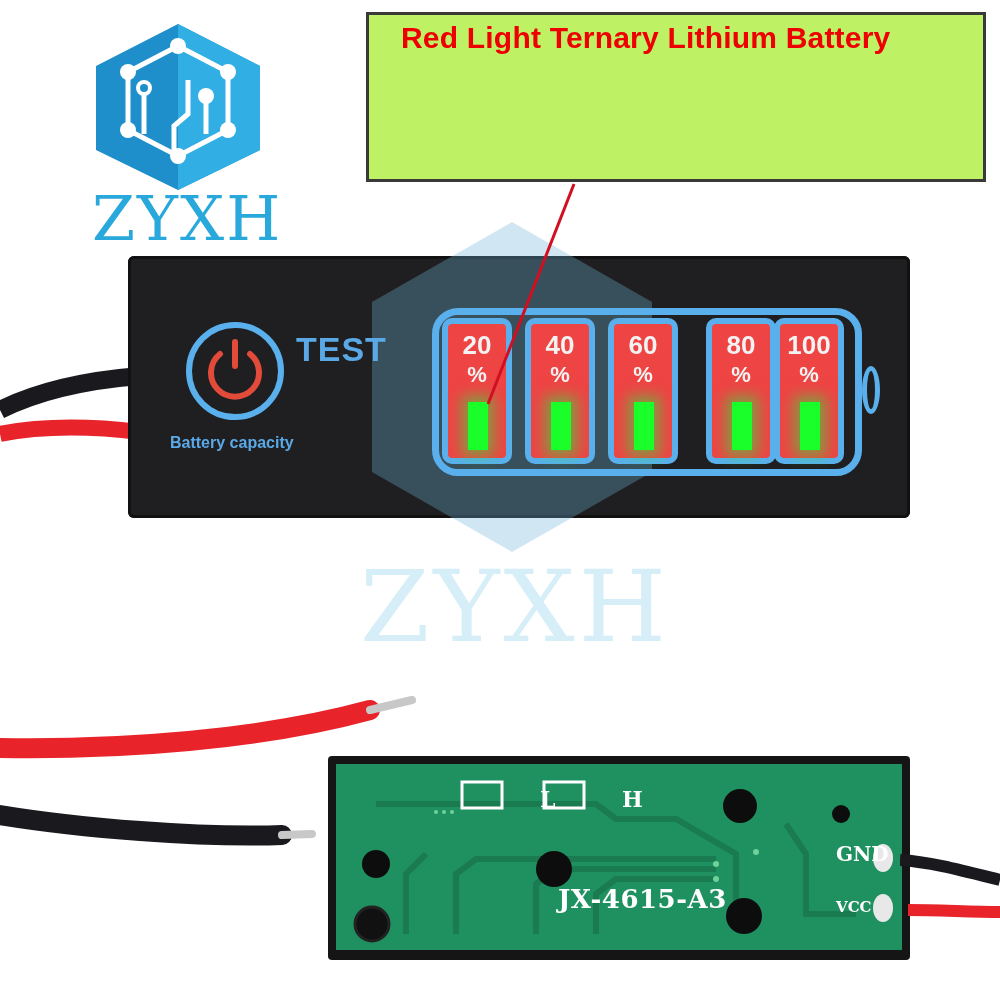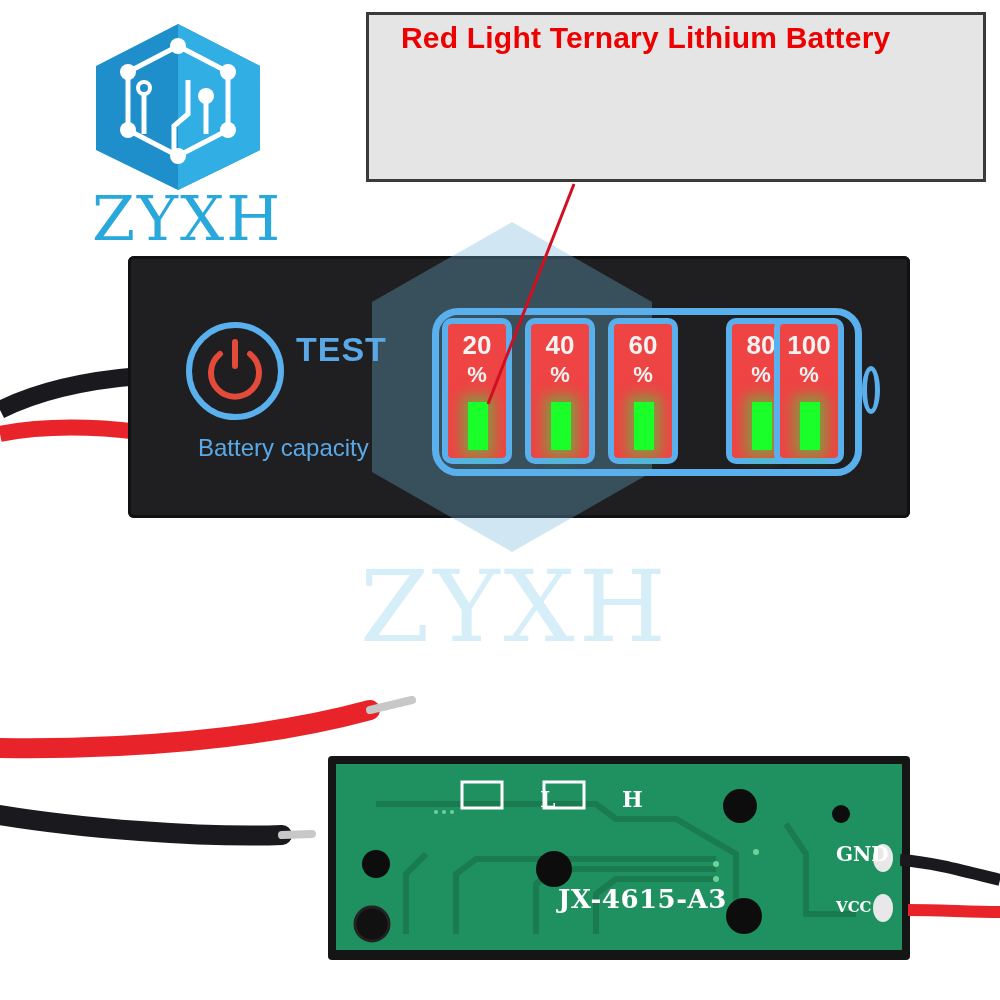--- a/index.html
+++ b/index.html
@@ -2,26 +2,26 @@
 <html><head>
 <meta charset="utf-8">
 <style>
   html,body{margin:0;padding:0;}
   body{width:1000px;height:1000px;background:#ffffff;position:relative;overflow:hidden;font-family:"Liberation Sans",sans-serif;}
   .abs{position:absolute;}
   
   .logo-wrap{left:88px;top:22px;width:180px;height:230px;}
   .logo-text{left:92px;top:188px;width:180px;text-align:center;font-family:"DejaVu Serif","Liberation Serif",serif;font-size:62px;color:#29a8dc;letter-spacing:2px;line-height:62px;}
   
-  .legend{left:366px;top:12px;width:620px;height:170px;border:3px solid #3a3a3a;background:#e5e5e5;box-sizing:border-box;}
+  .legend{left:366px;top:12px;width:620px;height:170px;border:3px solid #3a3a3a;background:#bef264;box-sizing:border-box;}
   .legend-line{position:absolute;left:32px;font-weight:bold;font-size:30px;color:#ee0000;font-family:"Liberation Sans",sans-serif;letter-spacing:0.2px;white-space:nowrap;}
   
   .device{left:128px;top:256px;width:782px;height:262px;background:#1f1f21;border-radius:6px;box-shadow:inset 0 0 0 3px #111;}
   .test-label{left:296px;top:330px;font-size:34px;font-weight:bold;color:#5aa9e6;letter-spacing:1px;}
-  .capacity-label{left:170px;top:434px;font-size:24px;font-weight:normal;color:#5aa9e6;margin-left:28px;}
+  .capacity-label{left:170px;top:434px;font-size:16px;font-weight:bold;color:#5aa9e6;}
   .battery-outline{left:432px;top:308px;width:430px;height:168px;border:7px solid #5ab0ec;border-radius:26px;box-sizing:border-box;}
   .battery-cap{left:862px;top:366px;width:18px;height:48px;border:5px solid #5ab0ec;border-radius:50%;box-sizing:border-box;}
   .cell{position:absolute;top:318px;width:70px;height:146px;border:6px solid #5ab0ec;border-radius:10px;box-sizing:border-box;background:#ef4444;}
   .cell-num{position:absolute;left:0;right:0;top:6px;text-align:center;color:#f2f2f2;font-size:26px;font-weight:bold;}
   .cell-pct{position:absolute;left:0;right:0;top:38px;text-align:center;color:#f2f2f2;font-size:22px;font-weight:bold;}
   .cell-led{position:absolute;left:20px;top:78px;width:20px;height:48px;background:#1aff2a;box-shadow:0 0 14px 6px rgba(40,230,60,0.55);}
   
   .wm-hex{left:372px;top:222px;width:280px;height:330px;opacity:0.32;}
   .wm-text{left:360px;top:548px;width:310px;text-align:center;font-family:"DejaVu Serif","Liberation Serif",serif;font-size:100px;color:#d6eef8;letter-spacing:4px;}
   
@@ -94,21 +94,21 @@
 <div class="cell" style="left:525px;">
   <div class="cell-num">40</div>
   <div class="cell-pct">%</div>
   <div class="cell-led"></div>
 </div>
 <div class="cell" style="left:608px;">
   <div class="cell-num">60</div>
   <div class="cell-pct">%</div>
   <div class="cell-led"></div>
 </div>
-<div class="cell" style="left:726px;padding-left:26px;">
+<div class="cell" style="left:706px;padding-left:26px;">
   <div class="cell-num">80</div>
   <div class="cell-pct">%</div>
   <div class="cell-led"></div>
 </div>
 <div class="cell" style="left:774px;">
   <div class="cell-num">100</div>
   <div class="cell-pct">%</div>
   <div class="cell-led"></div>
 </div>
 

